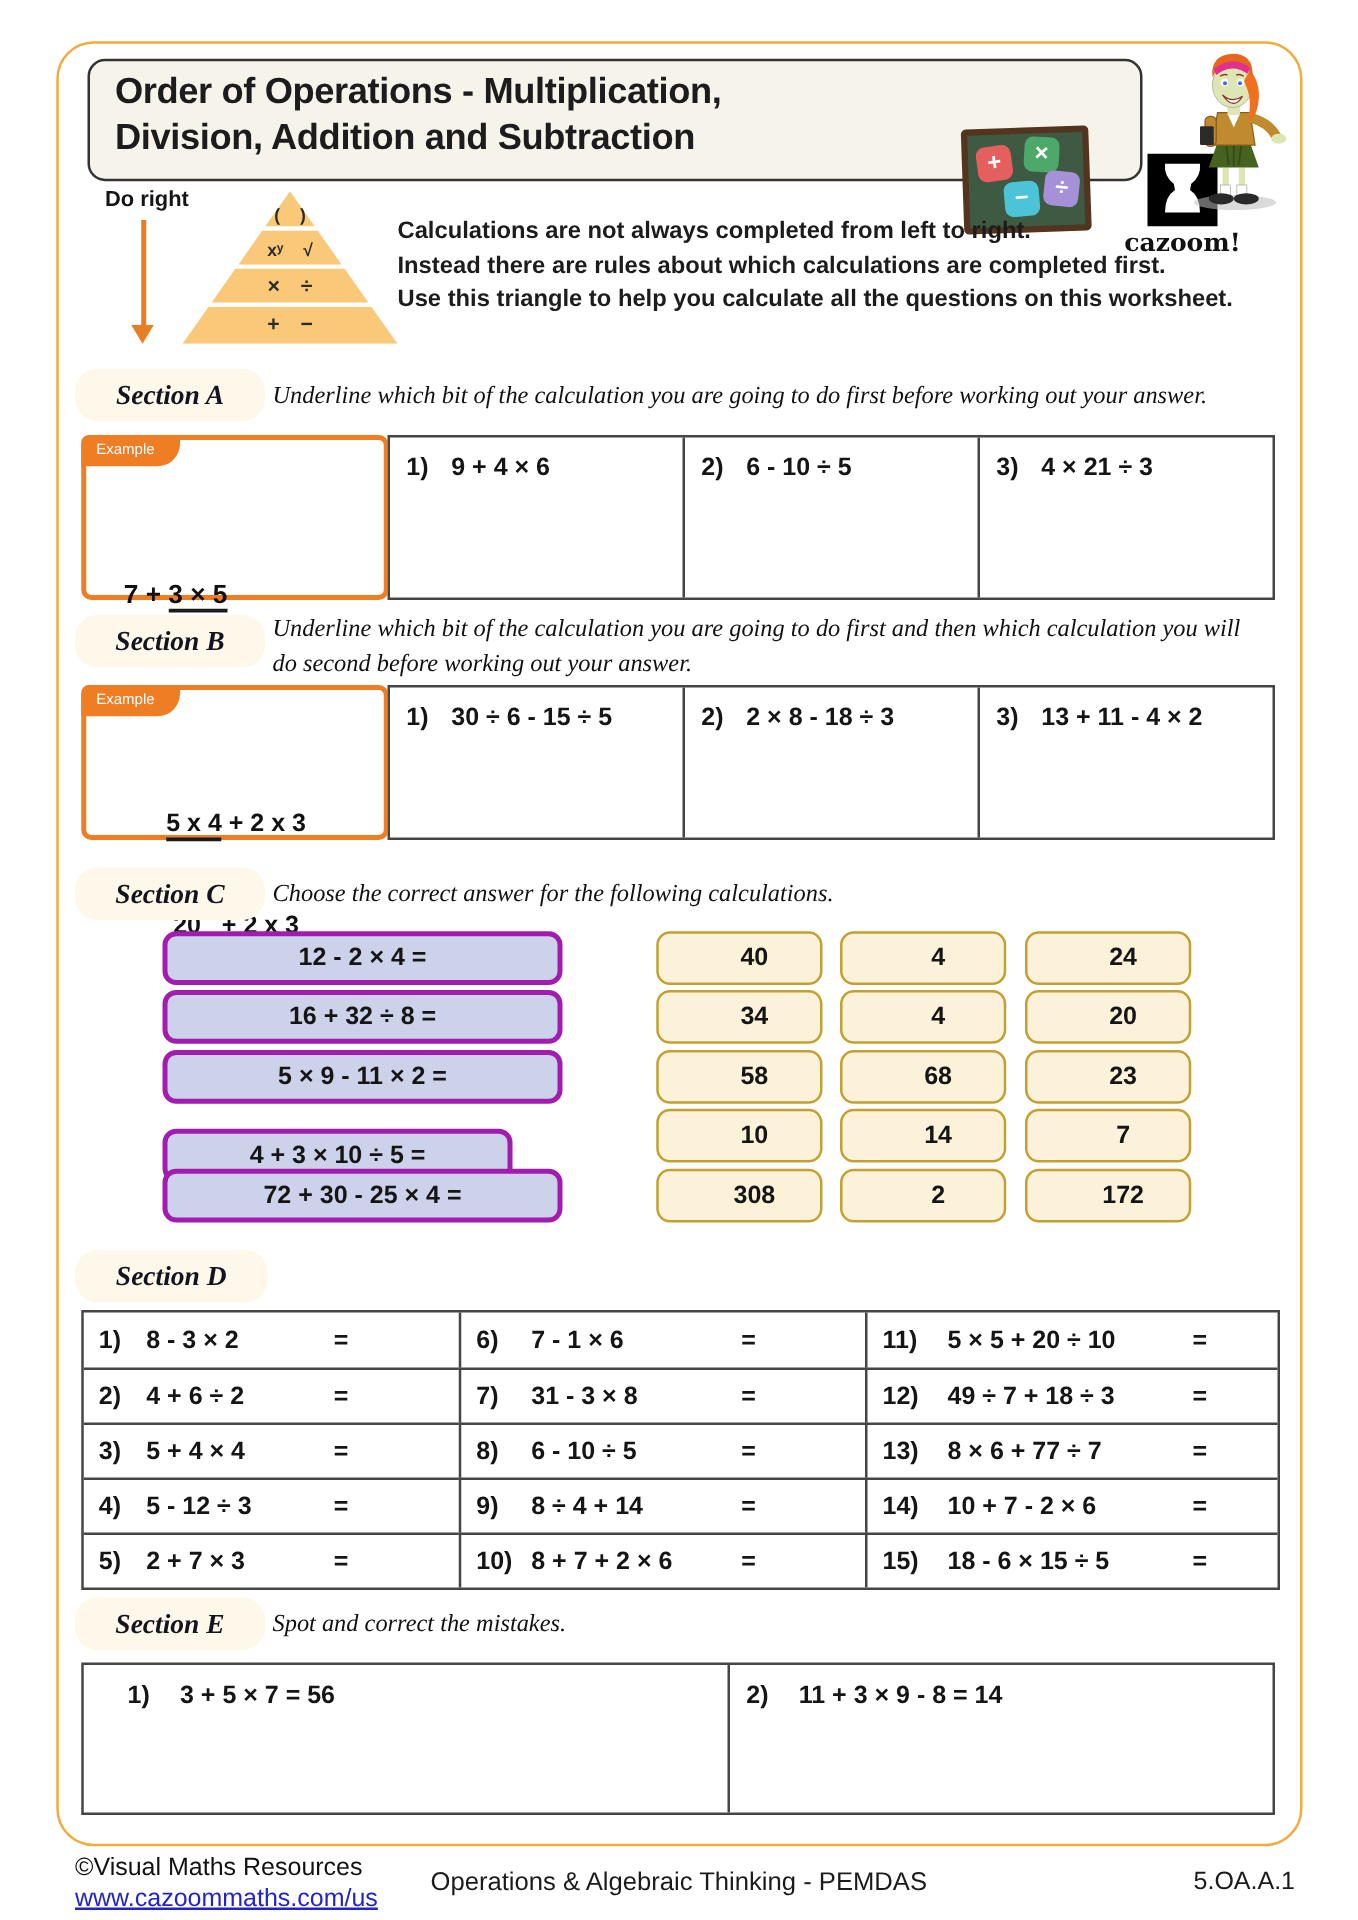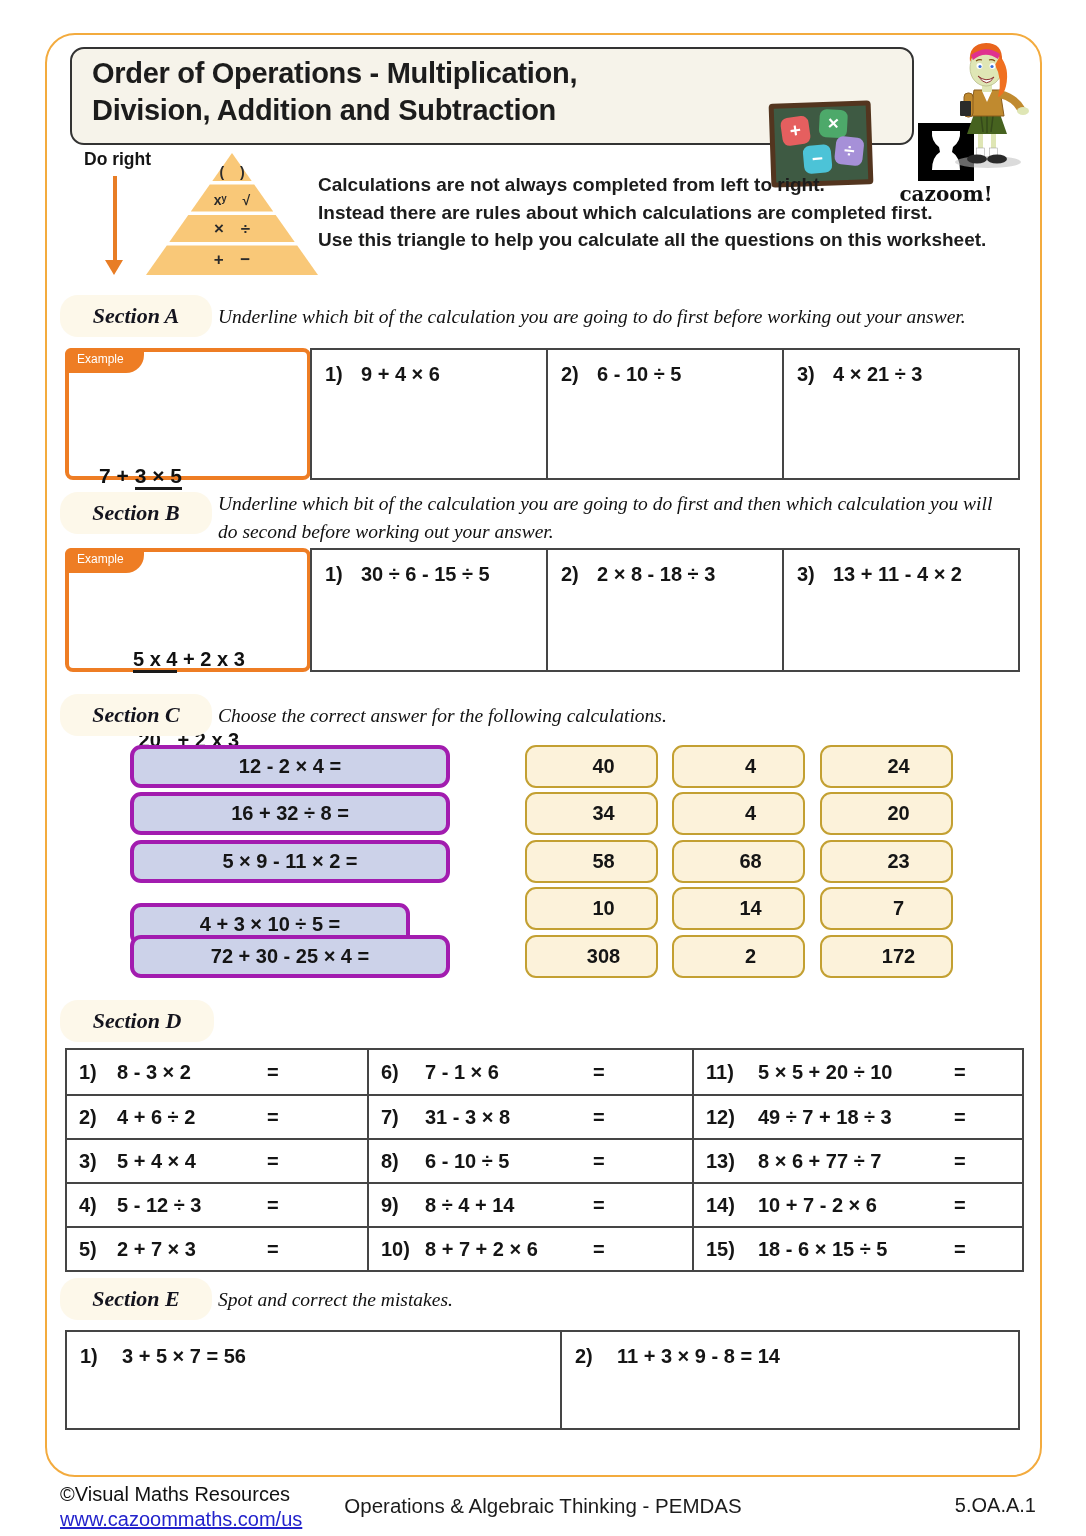--- a/index.html
+++ b/index.html
@@ -289,21 +289,21 @@
       </div>
     <div class="dcell">
         <span class="dn c3">15)</span>
         <span class="de e3">18 - 6 × 15 ÷ 5</span>
         <span>=</span>
       </div>
   </div>
 
   <div class="abs chip" style="left:60px;top:1278px;width:152px;height:42px;">Section E</div>
   <div class="abs instr" style="left:218px;top:1286px;">Spot and correct the mistakes.</div>
-  <div class="abs qtable" style="left:65px;top:1330px;width:955px;height:100px;">
+  <div class="abs qtable" style="left:65px;top:1330px;width:955px;height:122px;padding-left:22px;">
     <div class="qcell" style="flex:none;width:480px;"><span class="qn2">1)</span><span>3 + 5 × 7 = 56</span></div>
     <div class="qcell"><span class="qn2">2)</span><span>11 + 3 × 9 - 8 = 14</span></div>
   </div>
 
   <div class="abs foot-left">
     <div>©Visual Maths Resources</div>
     <div class="foot-url">www.cazoommaths.com/us</div>
   </div>
   <div class="abs foot-center">Operations &amp; Algebraic Thinking - PEMDAS</div>
   <div class="abs foot-right">5.OA.A.1</div>

